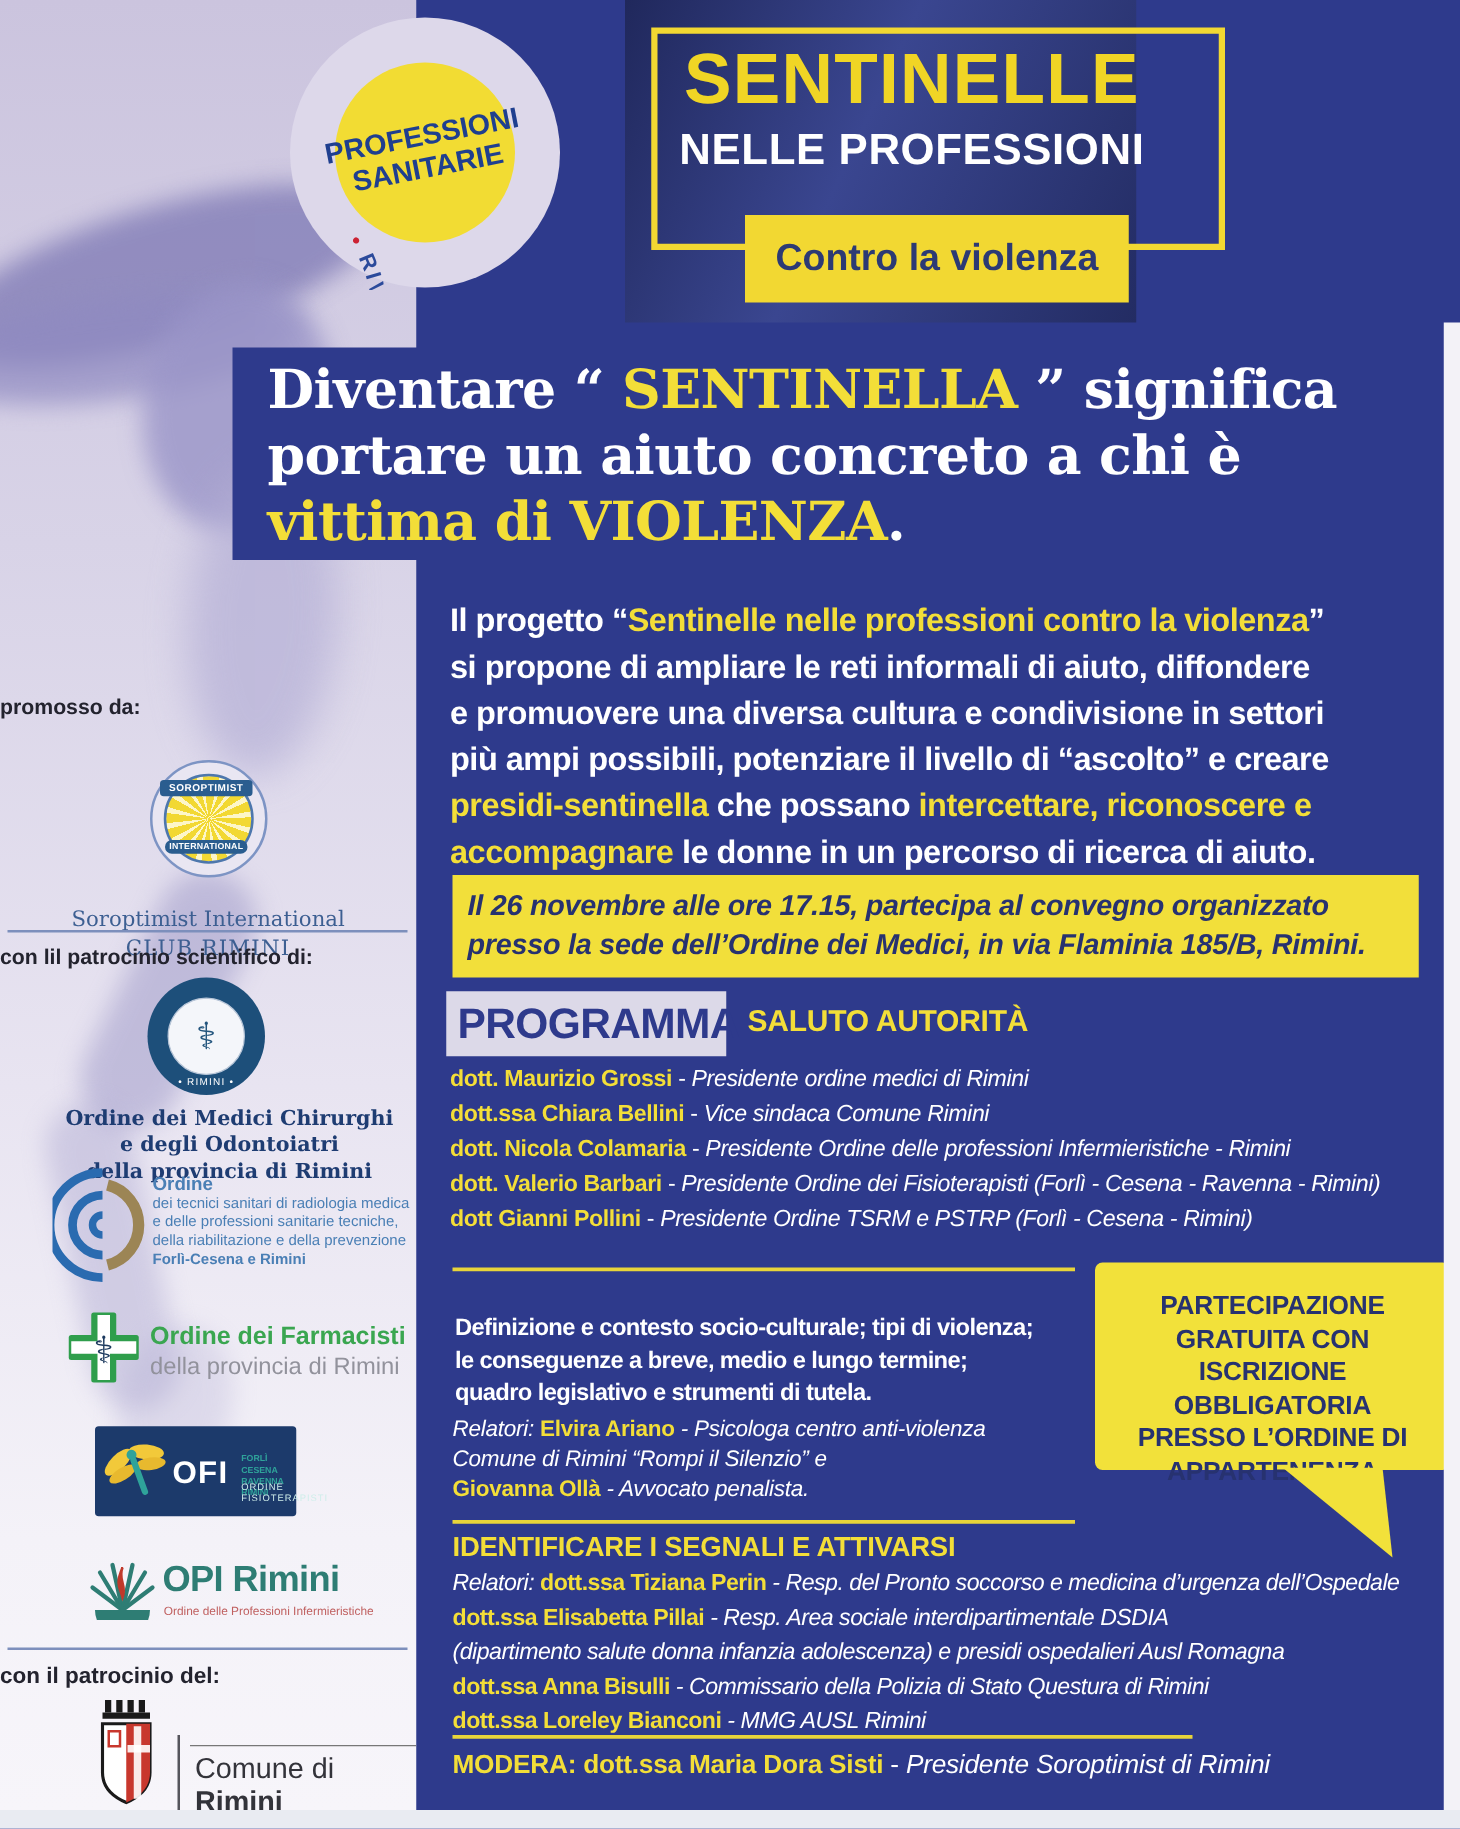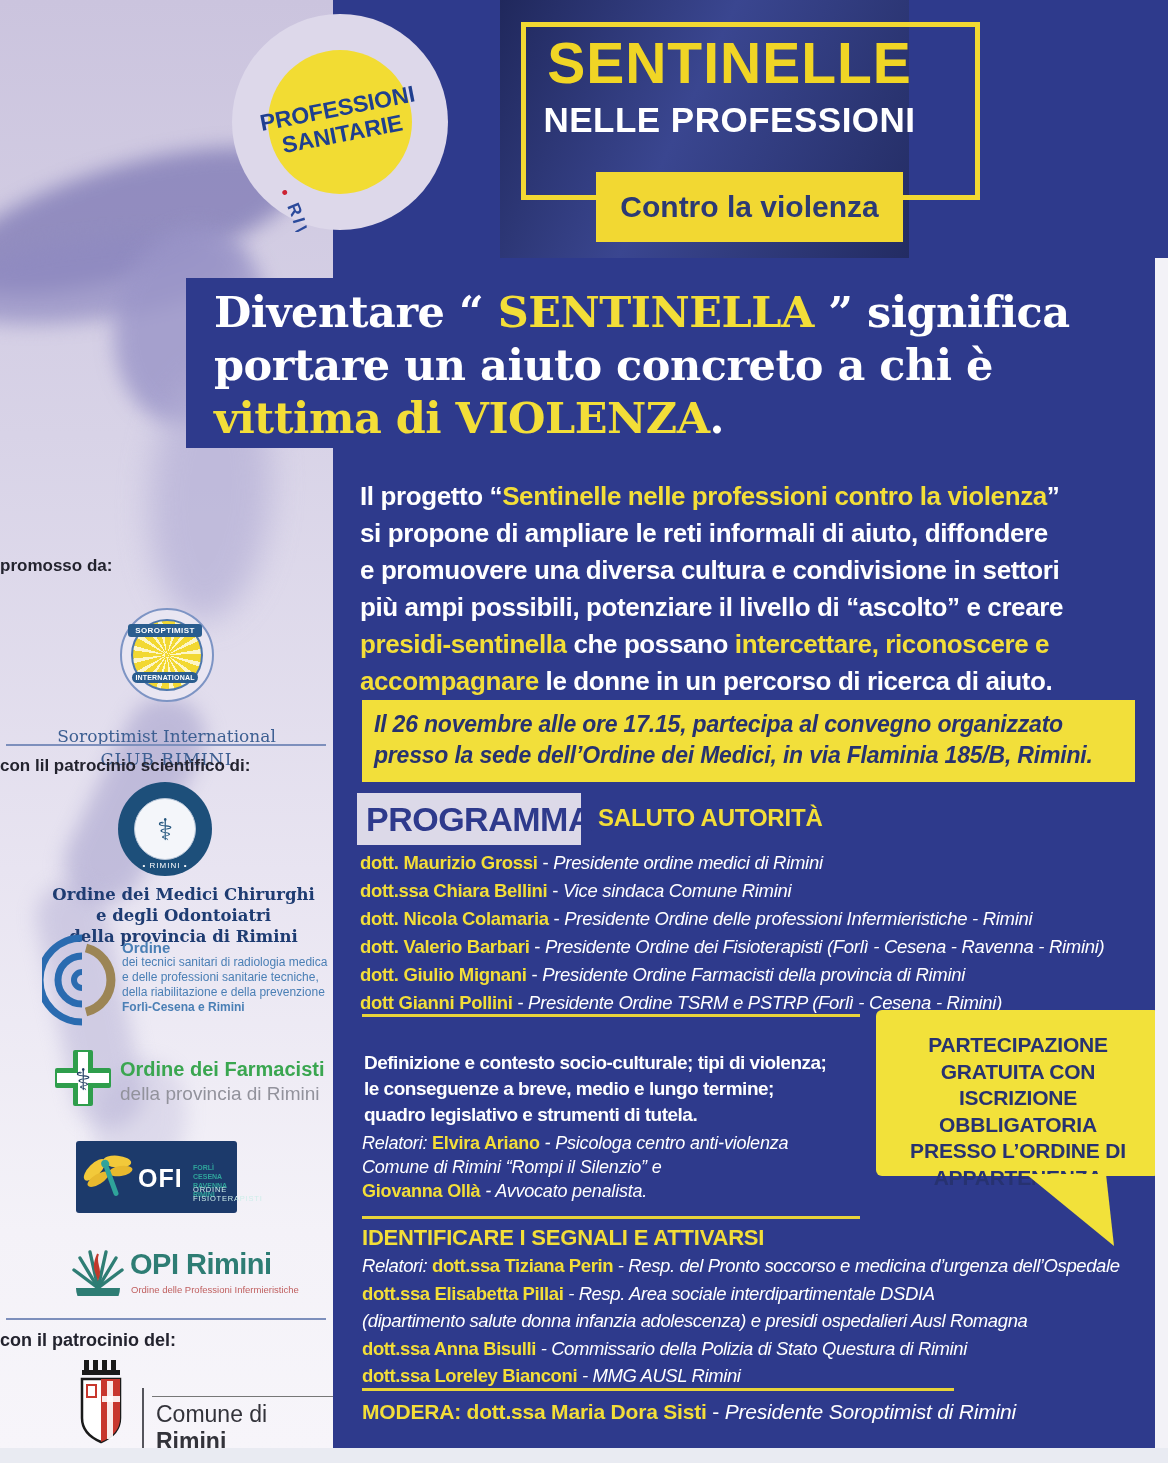--- a/index.html
+++ b/index.html
@@ -281,21 +281,20 @@
       <div class="line"><span class="sg ">presso la sede dell’Ordine dei Medici, in via Flaminia 185/B, Rimini.</span></div>
     </div>
 
   <div class="abs prog-box">PROGRAMMA</div>
   <div class="abs saluto">SALUTO AUTORITÀ</div>
   <div class="abs speakers">
       <div class="line"><span class="sg c-y b">dott. Maurizio Grossi</span><span class="sg c-w"> - </span><span class="sg c-w it">Presidente ordine medici di Rimini</span></div>
       <div class="line"><span class="sg c-y b">dott.ssa Chiara Bellini</span><span class="sg c-w"> - </span><span class="sg c-w it">Vice sindaca Comune Rimini</span></div>
       <div class="line"><span class="sg c-y b">dott. Nicola Colamaria</span><span class="sg c-w"> - </span><span class="sg c-w it">Presidente Ordine delle professioni Infermieristiche - Rimini</span></div>
       <div class="line"><span class="sg c-y b">dott. Valerio Barbari</span><span class="sg c-w"> - </span><span class="sg c-w it">Presidente Ordine dei Fisioterapisti  (Forlì - Cesena - Ravenna - Rimini)</span></div>
-      <div class="line"><span class="sg c-y b">dott. Giulio Mignani</span><span class="sg c-w"> - </span><span class="sg c-w it">Presidente Ordine Farmacisti della provincia di Rimini</span></div>
       <div class="line"><span class="sg c-y b">dott Gianni Pollini</span><span class="sg c-w"> - </span><span class="sg c-w it">Presidente Ordine TSRM e PSTRP (Forlì - Cesena - Rimini)</span></div>
     </div>
 
   <div class="abs divider" style="left:362px;top:1014px;width:498px;"></div>
 
   <div class="abs sec1-body">
       <div class="line">Definizione e contesto socio-culturale; tipi di violenza;</div>
       <div class="line">le conseguenze a breve, medio e lungo termine;</div>
       <div class="line">quadro legislativo e strumenti di tutela.</div>
     </div>

